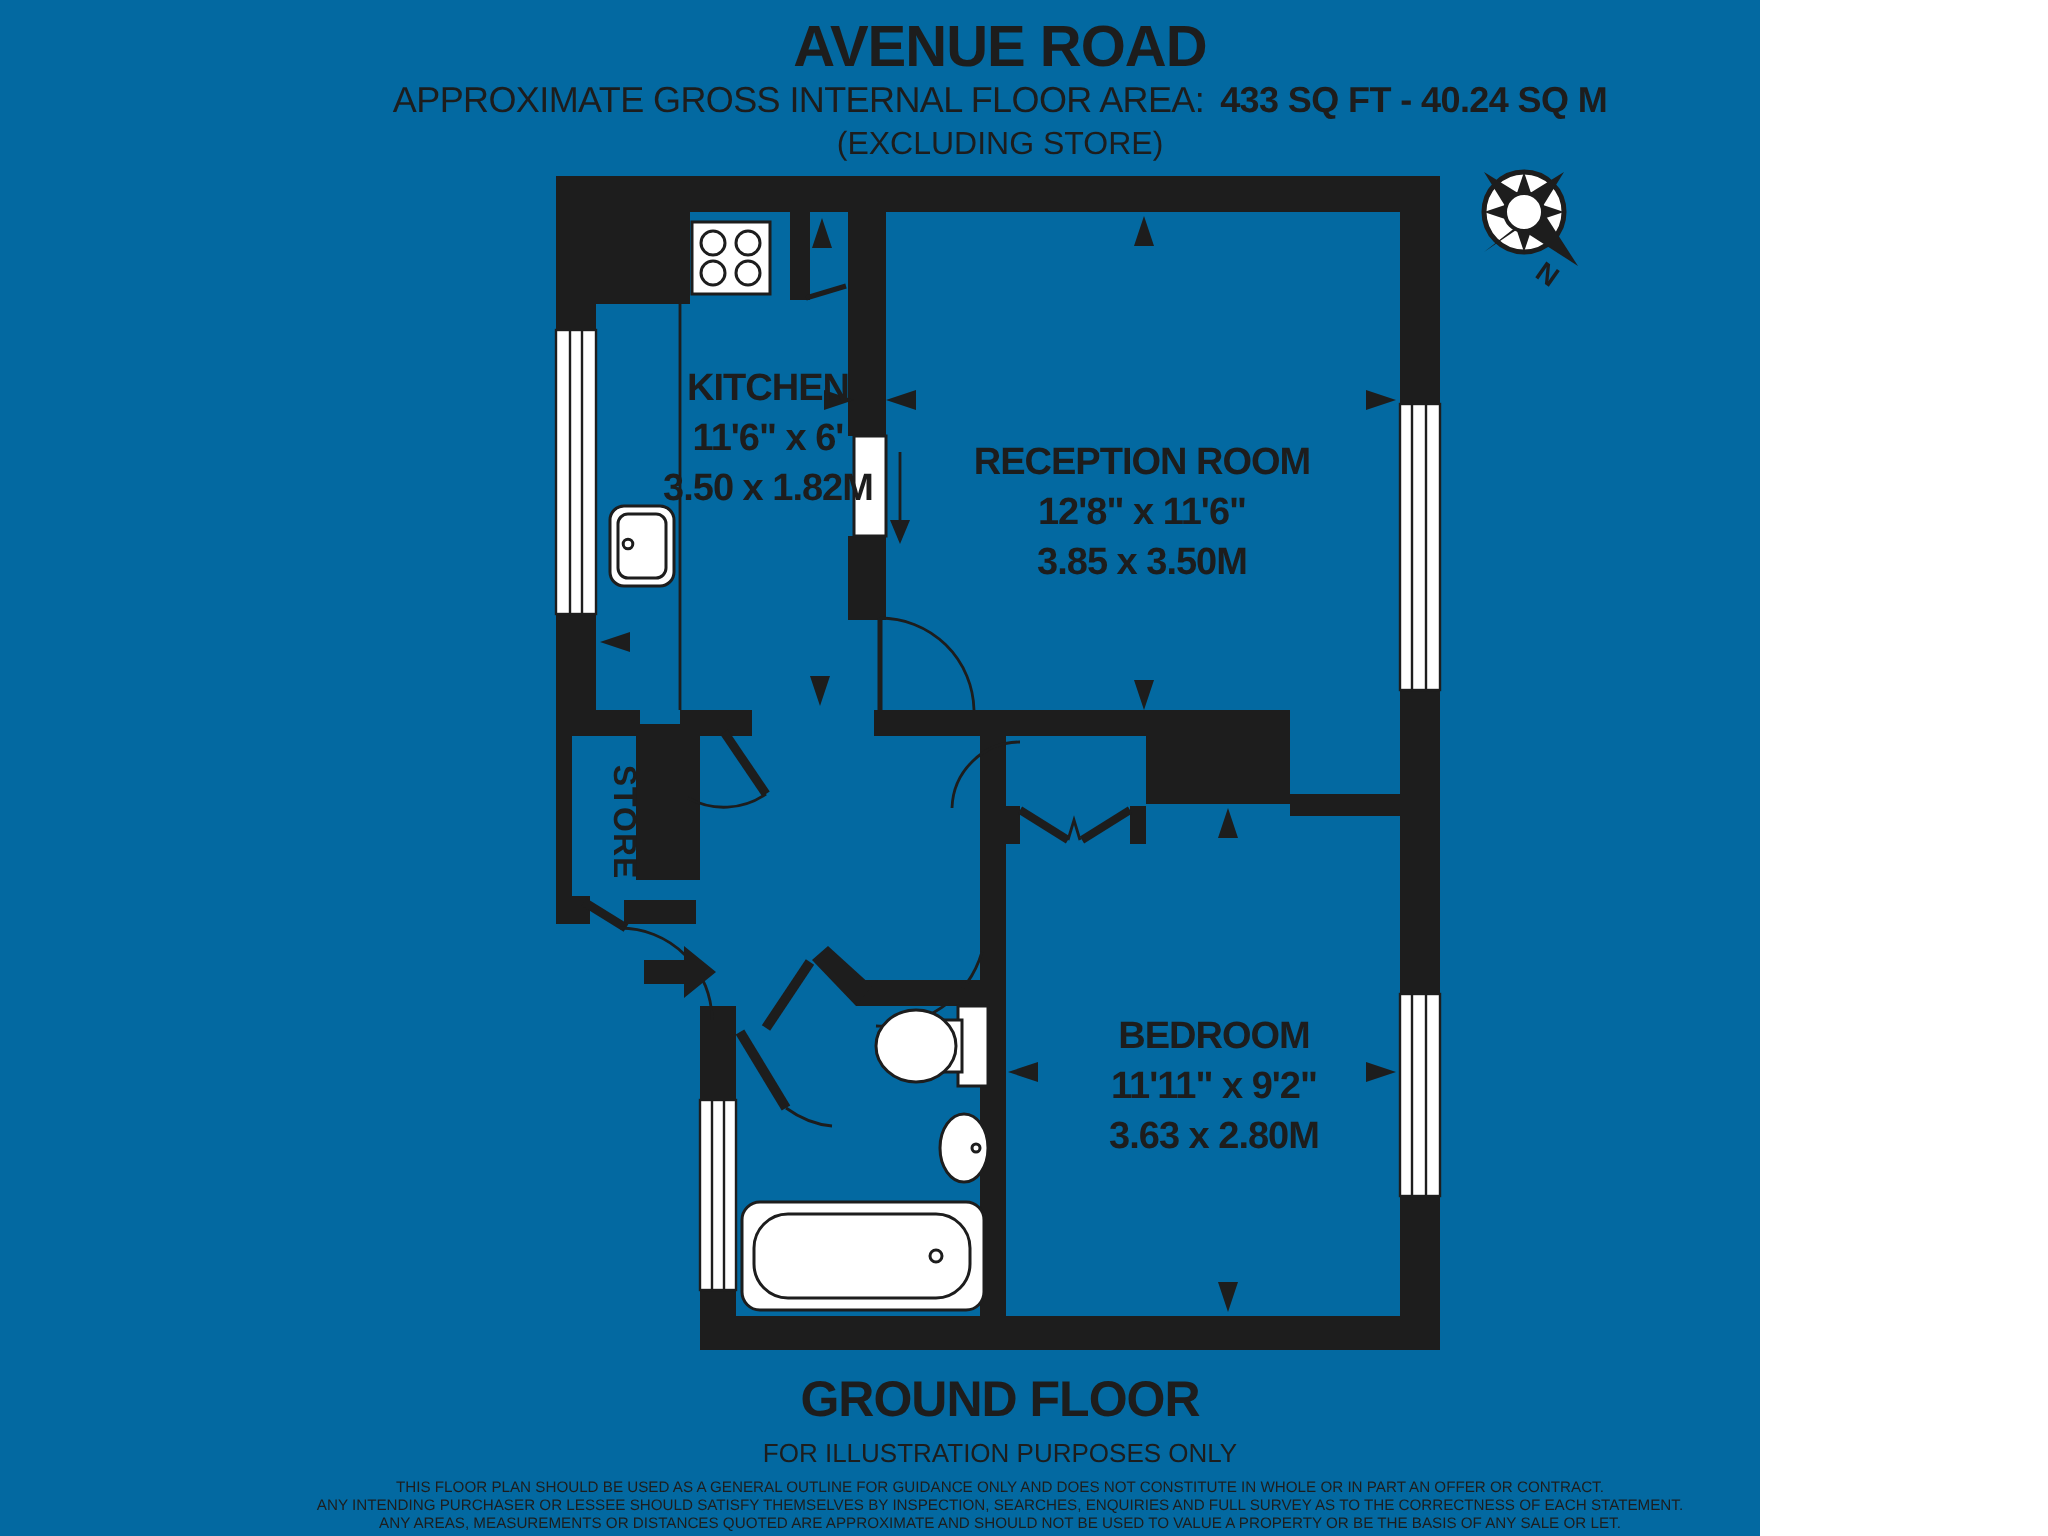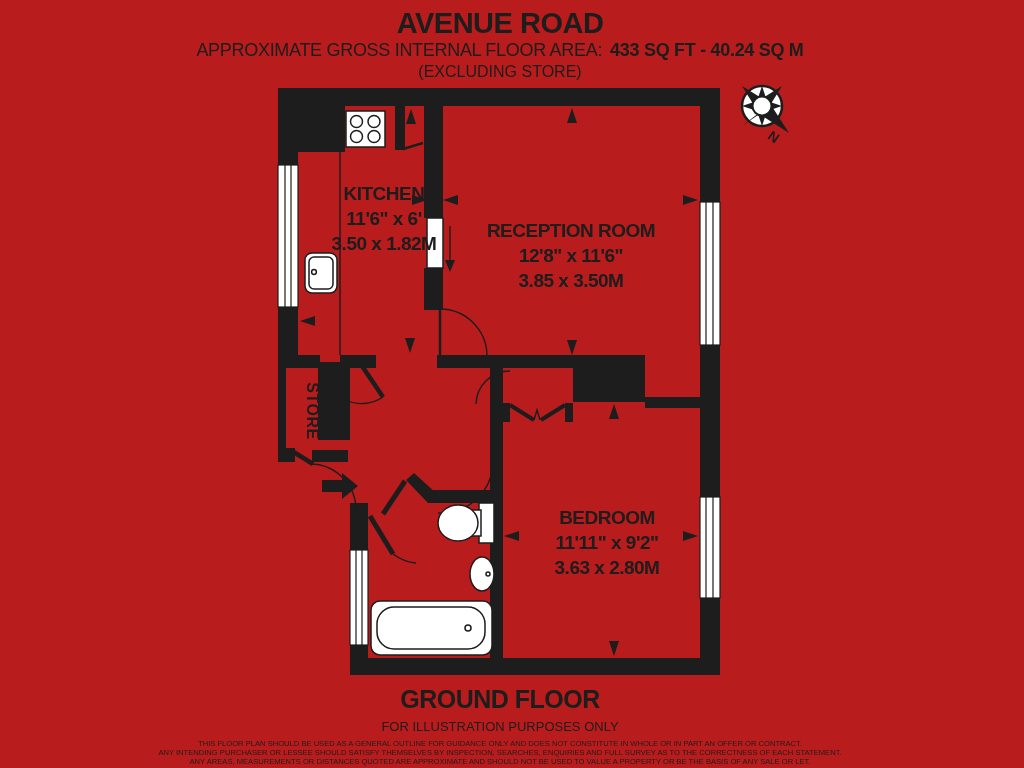--- a/index.html
+++ b/index.html
@@ -1,16 +1,16 @@
 <!DOCTYPE html>
 <html><head>
 <meta charset="utf-8">
 <style>
   html,body{margin:0;padding:0;background:#ffffff;}
-  .stage{position:relative;width:1024px;height:768px;background:#b91c1c;overflow:hidden;}
+  .stage{position:relative;width:880px;height:768px;background:#0369a1;overflow:hidden;}
   svg{position:absolute;inset:0;}
   text{fill:#1d1d1d;}
   .t-title{font:bold 29px "Liberation Sans",sans-serif;letter-spacing:-0.5px;}
   .t-sub{font:18px "Liberation Sans",sans-serif;letter-spacing:-0.3px;}
   .t-sub-b{font-weight:bold;}
   .t-excl{font:16px "Liberation Sans",sans-serif;}
   .t-room{font:bold 19px "Liberation Sans",sans-serif;letter-spacing:-0.5px;}
   .t-store{font:bold 16px "Liberation Sans",sans-serif;letter-spacing:0.5px;}
   .t-ground{font:bold 25px "Liberation Sans",sans-serif;letter-spacing:-0.5px;}
   .t-purpose{font:13px "Liberation Sans",sans-serif;}

